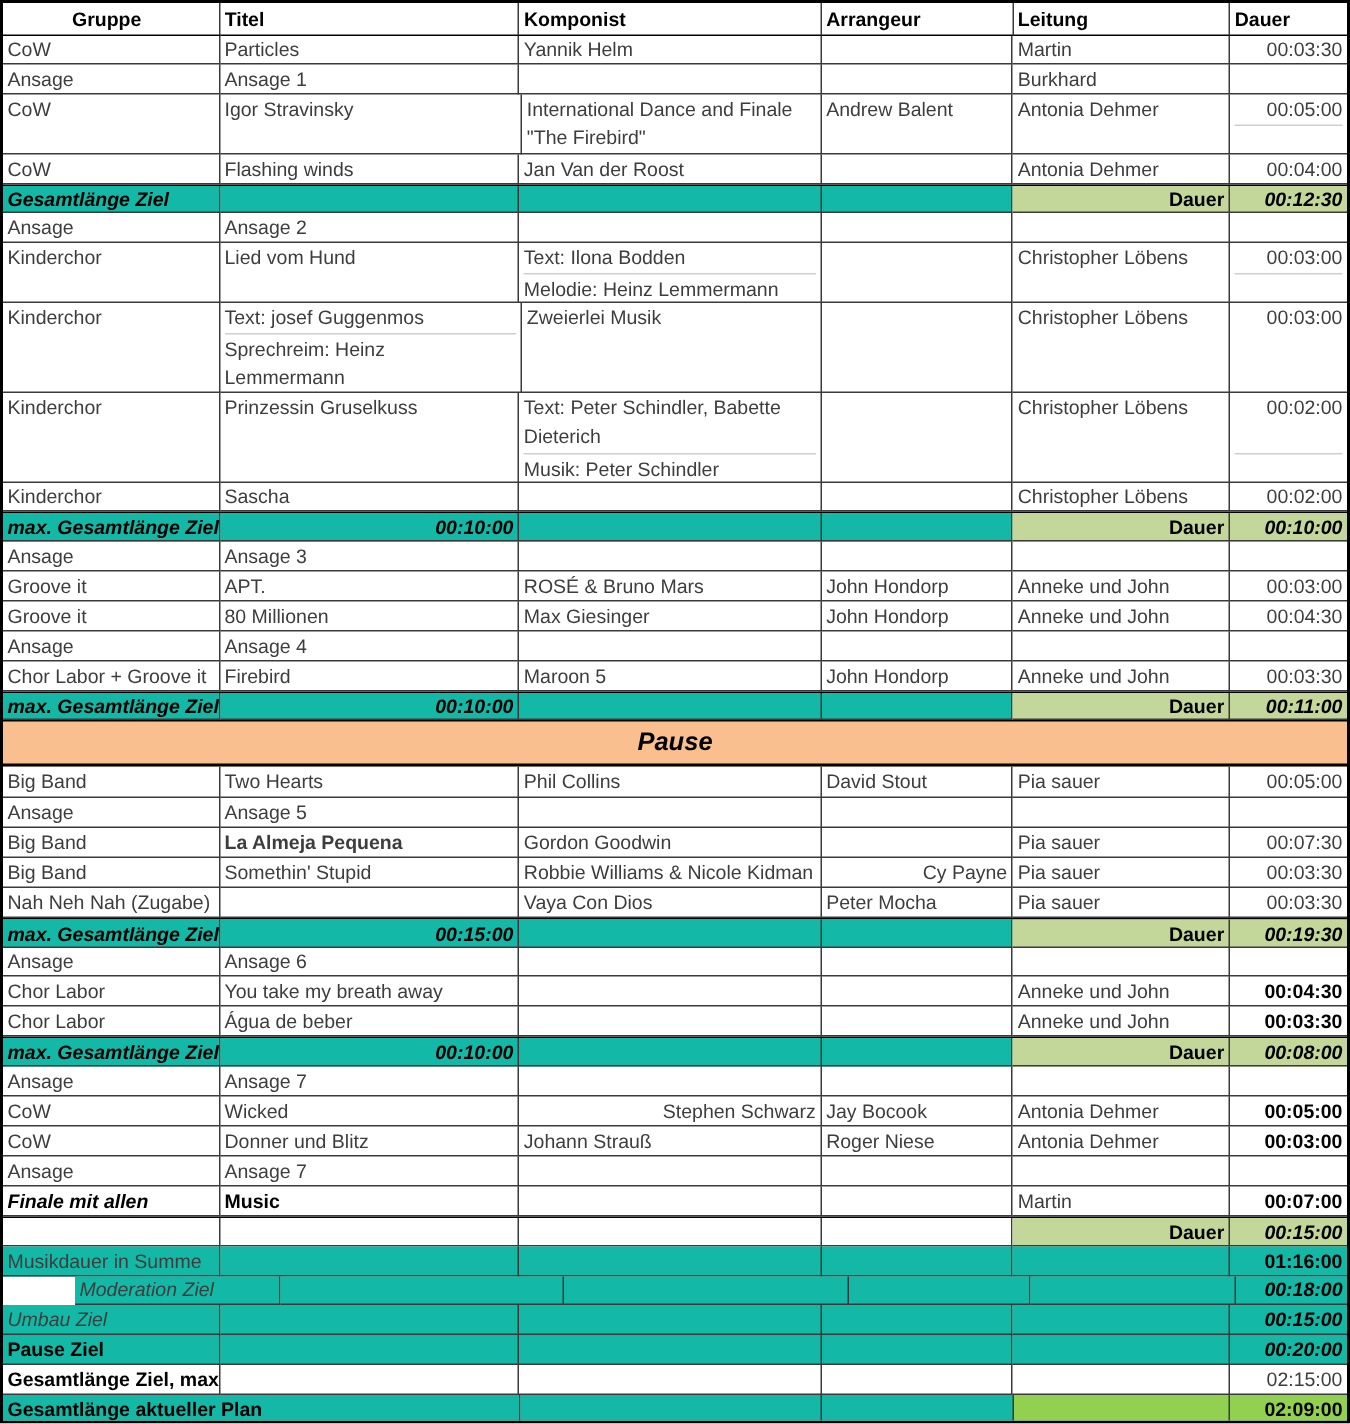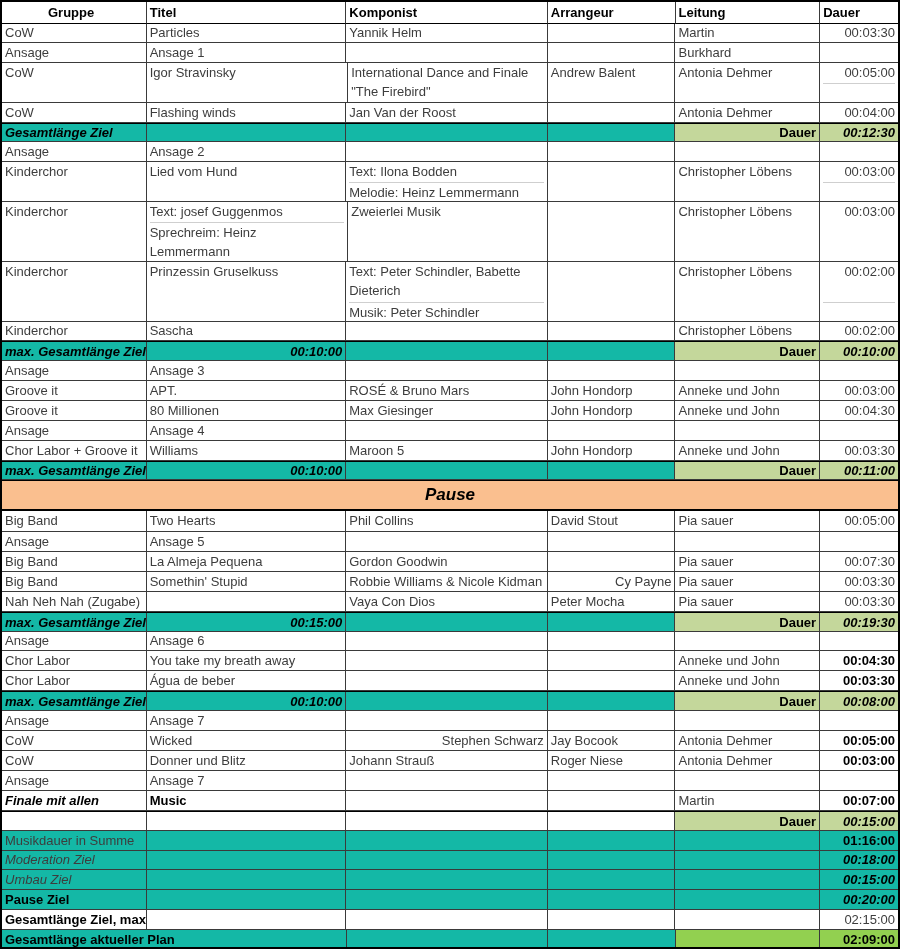--- a/index.html
+++ b/index.html
@@ -218,21 +218,21 @@
     <div class="row" style="height: 20px;">
       <div class="c" style="width: 145px; line-height: 19px;">Ansage</div>
       <div class="c" style="width: 200px; line-height: 19px;">Ansage 4</div>
       <div class="c" style="width: 202px; line-height: 19px;"></div>
       <div class="c" style="width: 128px; line-height: 19px;"></div>
       <div class="c" style="width: 145px; line-height: 19px;"></div>
       <div class="c right" style="width: 78px; line-height: 19px;"></div>
     </div>
     <div class="row" style="height: 20px;">
       <div class="c" style="width: 145px; line-height: 19px;">Chor Labor + Groove it</div>
-      <div class="c" style="width: 200px; line-height: 19px;">Williams</div>
+      <div class="c" style="width: 200px; line-height: 19px;">Firebird</div>
       <div class="c" style="width: 202px; line-height: 19px;">Maroon 5</div>
       <div class="c" style="width: 128px; line-height: 19px;">John Hondorp</div>
       <div class="c" style="width: 145px; line-height: 19px;">Anneke und John</div>
       <div class="c right" style="width: 78px; line-height: 19px;">00:03:30</div>
     </div>
     <div class="row tt" style="height: 19px;">
       <div class="c gray bi" style="width: 145px; line-height: 18px;">max. Gesamtlänge Ziel</div>
       <div class="c gray bi right" style="width: 200px; line-height: 18px;">00:10:00</div>
       <div class="c gray" style="width: 202px; line-height: 18px;"></div>
       <div class="c gray" style="width: 128px; line-height: 18px;"></div>
@@ -253,21 +253,21 @@
     <div class="row" style="height: 20px;">
       <div class="c" style="width: 145px; line-height: 19px;">Ansage</div>
       <div class="c" style="width: 200px; line-height: 19px;">Ansage 5</div>
       <div class="c" style="width: 202px; line-height: 19px;"></div>
       <div class="c" style="width: 128px; line-height: 19px;"></div>
       <div class="c" style="width: 145px; line-height: 19px;"></div>
       <div class="c right" style="width: 78px; line-height: 19px;"></div>
     </div>
     <div class="row" style="height: 20px;">
       <div class="c" style="width: 145px; line-height: 19px;">Big Band</div>
-      <div class="c" style="width: 200px; line-height: 19px;">La Almeja Pequena</div>
+      <div class="c" style="width: 200px; line-height: 19px; font-weight: bold;">La Almeja Pequena</div>
       <div class="c" style="width: 202px; line-height: 19px;">Gordon Goodwin</div>
       <div class="c" style="width: 128px; line-height: 19px;"></div>
       <div class="c" style="width: 145px; line-height: 19px;">Pia sauer</div>
       <div class="c right" style="width: 78px; line-height: 19px;">00:07:30</div>
     </div>
     <div class="row" style="height: 20px;">
       <div class="c" style="width: 145px; line-height: 19px;">Big Band</div>
       <div class="c" style="width: 200px; line-height: 19px;">Somethin' Stupid</div>
       <div class="c" style="width: 202px; line-height: 19px;">Robbie Williams &amp; Nicole Kidman</div>
       <div class="c" style="width: 128px; line-height: 19px; text-align: right;">Cy Payne</div>
@@ -372,21 +372,21 @@
     </div>
     <div class="row" style="height: 20px;">
       <div class="c gray" style="width: 145px; line-height: 19px;">Musikdauer in Summe</div>
       <div class="c gray" style="width: 200px; line-height: 19px;"></div>
       <div class="c gray" style="width: 202px; line-height: 19px;"></div>
       <div class="c gray" style="width: 128px; line-height: 19px;"></div>
       <div class="c gray" style="width: 145px; line-height: 19px;"></div>
       <div class="c gray right b" style="width: 78px; line-height: 19px;">01:16:00</div>
     </div>
     <div class="row" style="height: 19px;">
-      <div class="c gray i" style="width: 145px; line-height: 18px;">Moderation Ziel</div>
+      <div class="c gray i" style="width: 145px; line-height: 18px; margin-left: 48px;">Moderation Ziel</div>
       <div class="c gray" style="width: 200px; line-height: 18px;"></div>
       <div class="c gray" style="width: 202px; line-height: 18px;"></div>
       <div class="c gray" style="width: 128px; line-height: 18px;"></div>
       <div class="c gray" style="width: 145px; line-height: 18px;"></div>
       <div class="c gray right bi" style="width: 78px; line-height: 18px;">00:18:00</div>
     </div>
     <div class="row" style="height: 20px;">
       <div class="c gray i" style="width: 145px; line-height: 19px;">Umbau Ziel</div>
       <div class="c gray" style="width: 200px; line-height: 19px;"></div>
       <div class="c gray" style="width: 202px; line-height: 19px;"></div>

